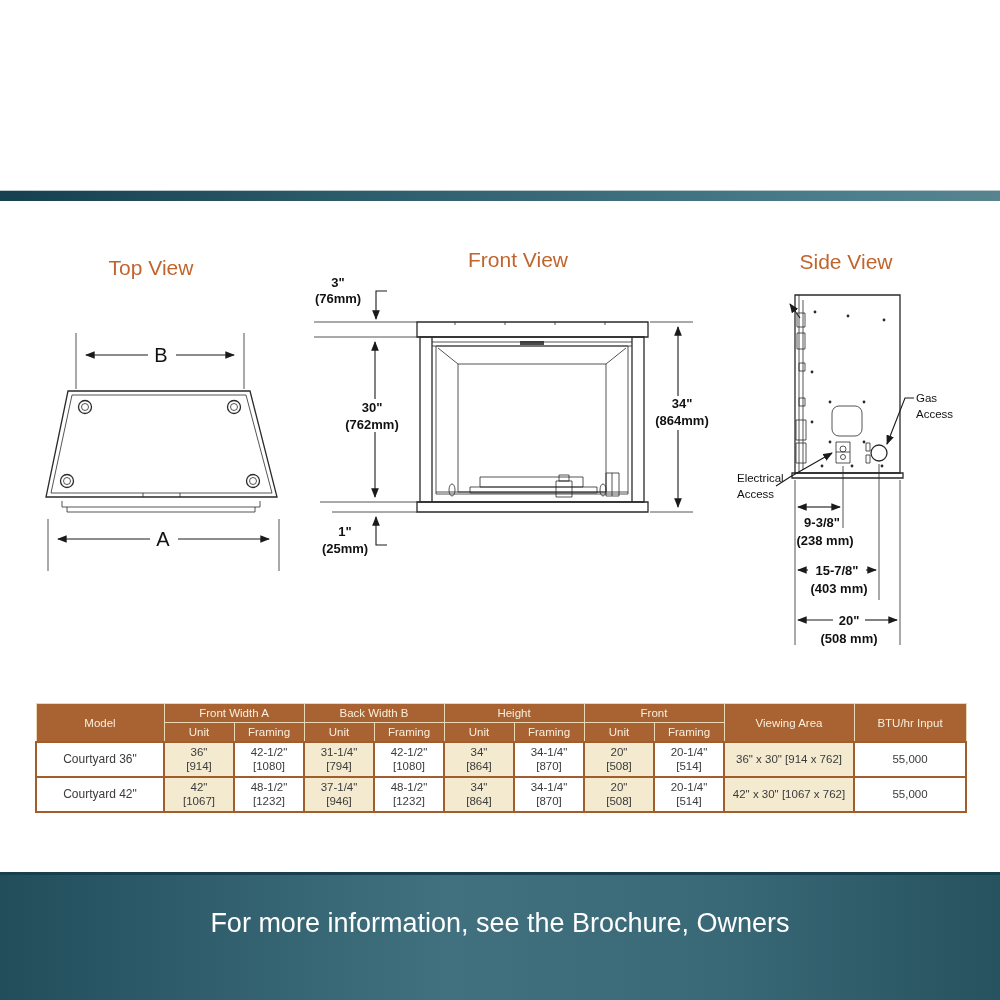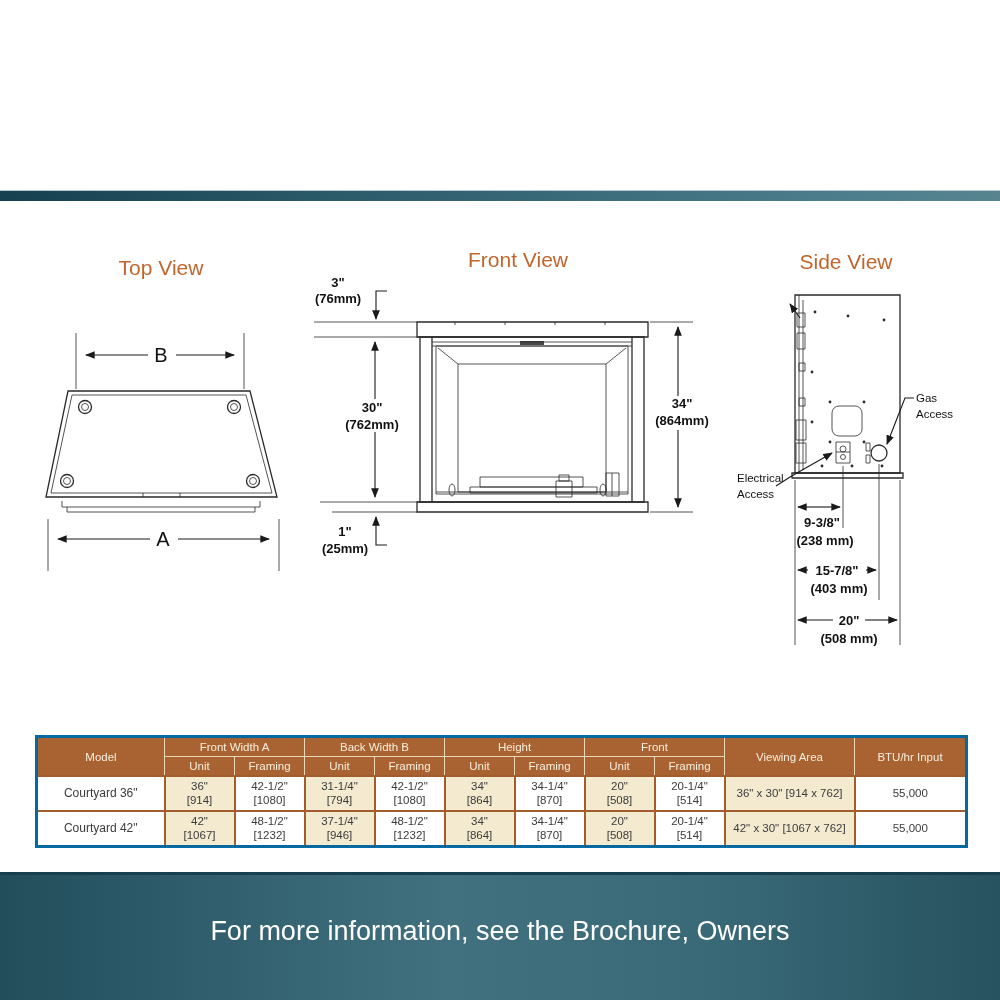--- a/index.html
+++ b/index.html
@@ -12,50 +12,50 @@
     margin:0;position:absolute;top:62px;left:0;width:100%;text-align:center;
     font-family:"Liberation Serif",serif;font-weight:400;font-size:74px;color:#2d6980;
     transform:scaleX(.84);transform-origin:center;letter-spacing:0;
   }
   .teal-rule{position:absolute;left:0;top:190px;width:1000px;height:10px;
     background:linear-gradient(90deg,#16404f 0%,#2f5f6e 40%,#4c7e8d 85%,#57848f 100%);
     border-top:1px solid #b9c8cc;}
 
   
   .view-title{position:absolute;font-size:21px;color:#c1652c;text-align:center;font-weight:400;}
-  #t-top{left:61px;top:256px;width:200px;}
+  #t-top{left:51px;top:256px;width:200px;}
   #t-front{left:408px;top:248px;width:220px;}
   #t-side{left:746px;top:250px;width:200px;}
 
   svg.diagrams{position:absolute;left:0;top:210px;}
   svg.diagrams *{vector-effect:non-scaling-stroke;}
   .ln{stroke:#2a2a2a;stroke-width:1.3;fill:none;}
   .thin{stroke:#2a2a2a;stroke-width:.8;fill:none;}
   .dim{stroke:#1a1a1a;stroke-width:1.1;fill:none;}
   .dot{fill:#2a2a2a;}
   text{font-family:"Liberation Sans",sans-serif;fill:#111;}
   .dimtxt{font-size:13px;font-weight:700;}
   .biglbl{font-size:20px;font-weight:400;}
   .smlbl{font-size:11.5px;font-weight:400;}
 
   
   table.spec{position:absolute;left:35px;top:703px;width:930px;border-collapse:collapse;
-    table-layout:fixed;border:3px solid #0369a1;margin-top:32px;}
+    table-layout:fixed;border:1px solid #0369a1;}
   table.spec th{background:#a96231;color:#f8efdc;font-weight:400;font-size:11.5px;
     border:1px solid #e9d8b5;padding:1px 0;height:16px;}
   table.spec td{border:2px solid #a25d2c;text-align:center;vertical-align:middle;
     font-size:11.5px;color:#3b3b3b;line-height:13.5px;white-space:pre-line;height:31px;background:#fff;}
   table.spec td.model{font-size:12px;}
   table.spec td.u{background:#f3ead0;}
 
   
   footer.info{position:absolute;left:0;top:872px;width:1000px;height:128px;
     background:linear-gradient(90deg,#224e5c 0%,#41717f 45%,#3a6a78 70%,#27525f 100%);
     border-top:3px solid #173f4d;color:#fff;text-align:center;
-    font-size:27px;line-height:40px;padding-top:36px;box-sizing:border-box;}
+    font-size:27px;line-height:40px;padding-top:28px;box-sizing:border-box;}
 </style>
 </head>
 <body>
 
 <div class="page">
 
   <div class="teal-rule"></div>
 
   <div class="view-title" id="t-top">Top View</div>
   <div class="view-title" id="t-side">Side View</div>

